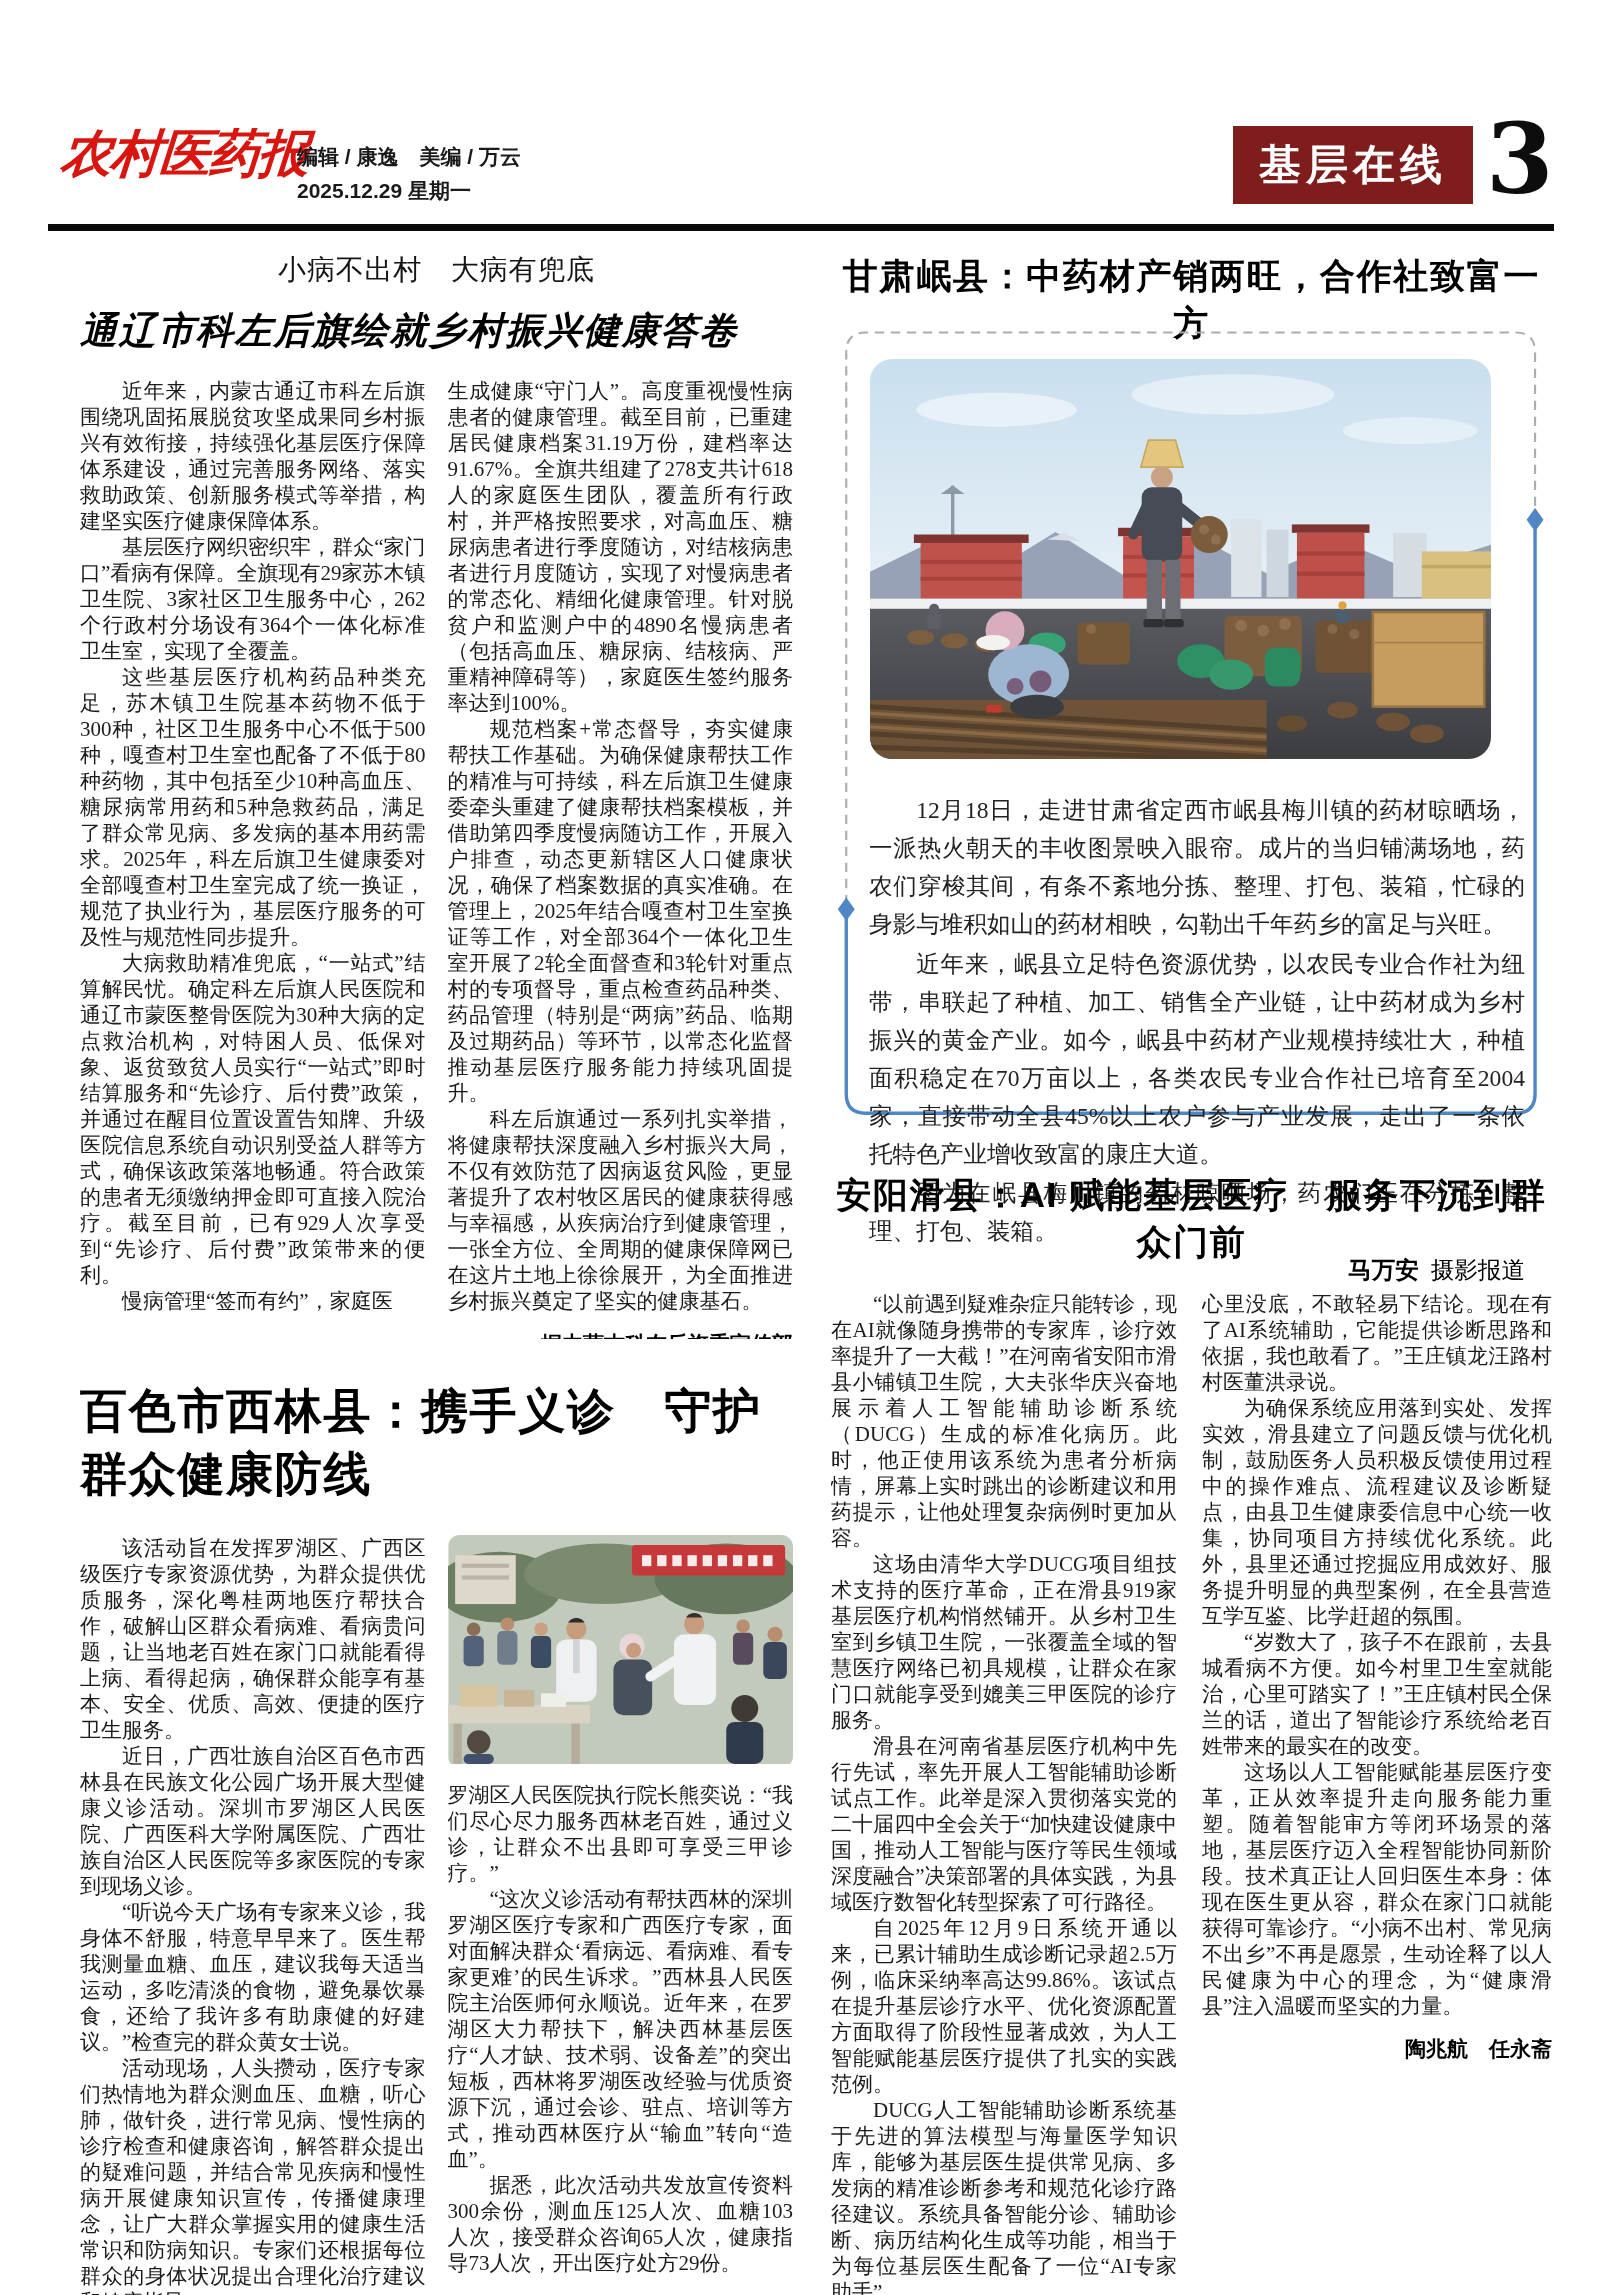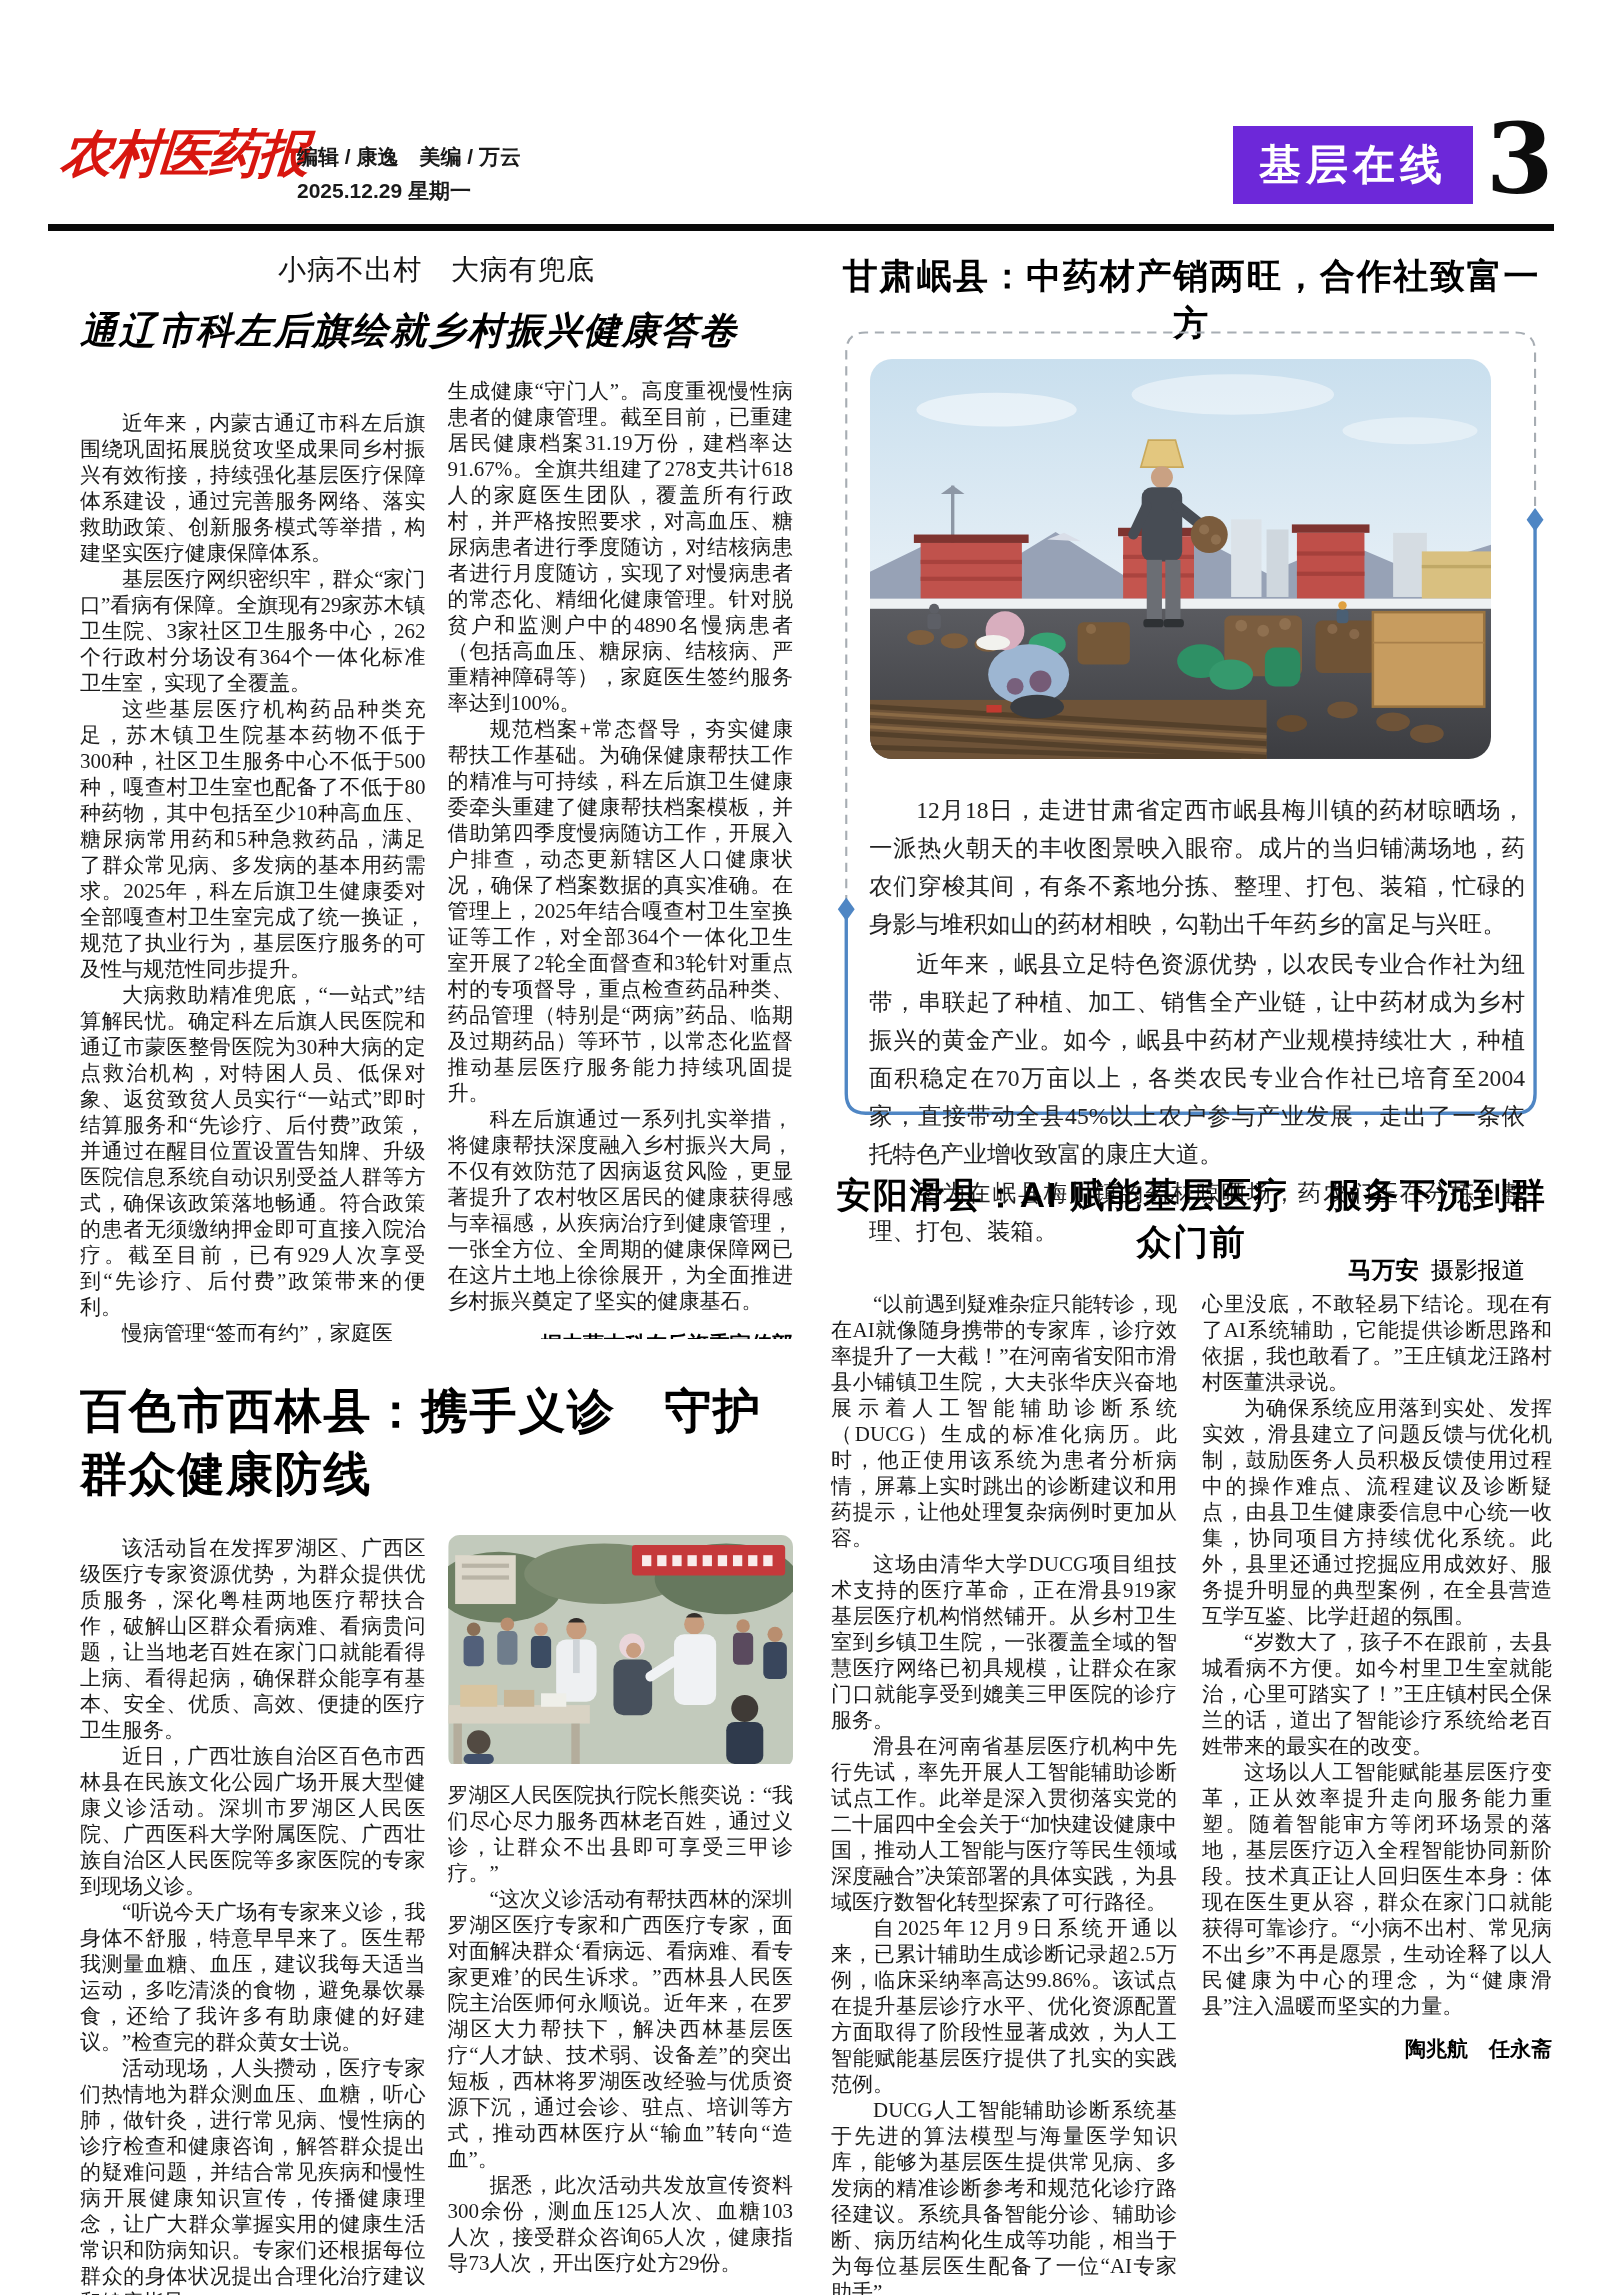--- a/index.html
+++ b/index.html
@@ -4,21 +4,21 @@
 <style>
   html,body{margin:0;padding:0;background:#ffffff;}
   .page{position:relative;width:1602px;height:2295px;background:#fff;overflow:hidden;
         font-family:"Liberation Serif","DejaVu Serif",serif;color:#1c1c1c;}
   .abs{position:absolute;}
 
   
   .logo{font-family:"DejaVu Serif","Liberation Serif",serif;font-style:italic;font-weight:bold;
         font-size:51px;color:#d8160f;letter-spacing:-1.7px;transform:skewX(-4deg);}
   .meta{font-family:"Liberation Sans","DejaVu Sans",sans-serif;font-weight:600;font-size:21px;color:#1a1a1a;}
-  .section-box{background:#6d28d9;color:#fff;font-family:"Liberation Sans","DejaVu Sans",sans-serif;
+  .section-box{background:#7f1d1d;color:#fff;font-family:"Liberation Sans","DejaVu Sans",sans-serif;
         font-weight:800;font-size:42px;letter-spacing:5px;display:flex;align-items:center;justify-content:center;}
   .page-num{font-family:"DejaVu Serif","Liberation Serif",serif;font-weight:bold;font-size:97px;color:#0d0d0d;line-height:1;}
   .rule{background:#0a0a0a;}
 
   
   .kicker{font-family:"Liberation Sans","DejaVu Sans",sans-serif;font-weight:500;font-size:28px;color:#151515;letter-spacing:0.8px;text-align:center;}
   .headline{font-family:"Liberation Sans","DejaVu Sans",sans-serif;font-weight:900;color:#000;letter-spacing:1.7px;}
   .h-big{font-size:37px;margin-top:17px;font-style:italic;}
   .h-right{font-size:35px;text-align:center;}
 
@@ -49,21 +49,21 @@
   <div class="abs meta" style="left:297px;top:143px;">编辑 / 康逸　美编 / 万云</div>
   <div class="abs meta" style="left:297px;top:177px;">2025.12.29 星期一</div>
   <div class="abs section-box" style="left:1233px;top:126px;width:240px;height:78px;">基层在线</div>
   <div class="abs page-num" style="left:1486px;top:111px;">3</div>
   <div class="abs rule" style="left:48px;top:224px;width:1506px;height:6.7px;"></div>
 
   <div class="abs" style="left:80px;top:251px;width:713px;">
     <div class="kicker">小病不出村　大病有兜底</div>
     <div class="headline h-big">通辽市科左后旗绘就乡村振兴健康答卷</div>
     <div class="cols" style="margin-top:22px;">
-      <div class="col" style="height:961px;margin-top:32px;">
+      <div class="col" style="height:961px;">
         <p>近年来，内蒙古通辽市科左后旗围绕巩固拓展脱贫攻坚成果同乡村振兴有效衔接，持续强化基层医疗保障体系建设，通过完善服务网络、落实救助政策、创新服务模式等举措，构建坚实医疗健康保障体系。</p>
         <p>基层医疗网织密织牢，群众“家门口”看病有保障。全旗现有29家苏木镇卫生院、3家社区卫生服务中心，262个行政村分场设有364个一体化标准卫生室，实现了全覆盖。</p>
         <p>这些基层医疗机构药品种类充足，苏木镇卫生院基本药物不低于300种，社区卫生服务中心不低于500种，嘎查村卫生室也配备了不低于80种药物，其中包括至少10种高血压、糖尿病常用药和5种急救药品，满足了群众常见病、多发病的基本用药需求。2025年，科左后旗卫生健康委对全部嘎查村卫生室完成了统一换证，规范了执业行为，基层医疗服务的可及性与规范性同步提升。</p>
         <p>大病救助精准兜底，“一站式”结算解民忧。确定科左后旗人民医院和通辽市蒙医整骨医院为30种大病的定点救治机构，对特困人员、低保对象、返贫致贫人员实行“一站式”即时结算服务和“先诊疗、后付费”政策，并通过在醒目位置设置告知牌、升级医院信息系统自动识别受益人群等方式，确保该政策落地畅通。符合政策的患者无须缴纳押金即可直接入院治疗。截至目前，已有929人次享受到“先诊疗、后付费”政策带来的便利。</p>
         <p>慢病管理“签而有约”，家庭医</p>
       </div>
       <div class="col" style="height:961px;">
         <p class="cont">生成健康“守门人”。高度重视慢性病患者的健康管理。截至目前，已重建居民健康档案31.19万份，建档率达91.67%。全旗共组建了278支共计618人的家庭医生团队，覆盖所有行政村，并严格按照要求，对高血压、糖尿病患者进行季度随访，对结核病患者进行月度随访，实现了对慢病患者的常态化、精细化健康管理。针对脱贫户和监测户中的4890名慢病患者（包括高血压、糖尿病、结核病、严重精神障碍等），家庭医生签约服务率达到100%。</p>
         <p>规范档案+常态督导，夯实健康帮扶工作基础。为确保健康帮扶工作的精准与可持续，科左后旗卫生健康委牵头重建了健康帮扶档案模板，并借助第四季度慢病随访工作，开展入户排查，动态更新辖区人口健康状况，确保了档案数据的真实准确。在管理上，2025年结合嘎查村卫生室换证等工作，对全部364个一体化卫生室开展了2轮全面督查和3轮针对重点村的专项督导，重点检查药品种类、药品管理（特别是“两病”药品、临期及过期药品）等环节，以常态化监督推动基层医疗服务能力持续巩固提升。</p>
         <p>科左后旗通过一系列扎实举措，将健康帮扶深度融入乡村振兴大局，不仅有效防范了因病返贫风险，更显著提升了农村牧区居民的健康获得感与幸福感，从疾病治疗到健康管理，一张全方位、全周期的健康保障网已在这片土地上徐徐展开，为全面推进乡村振兴奠定了坚实的健康基石。</p>

